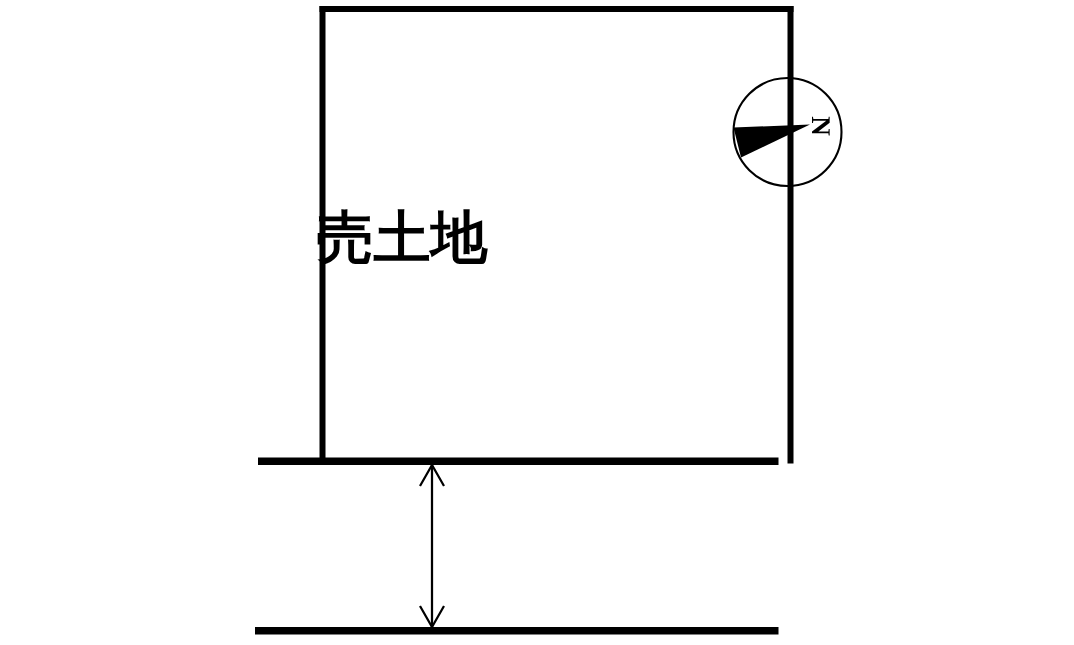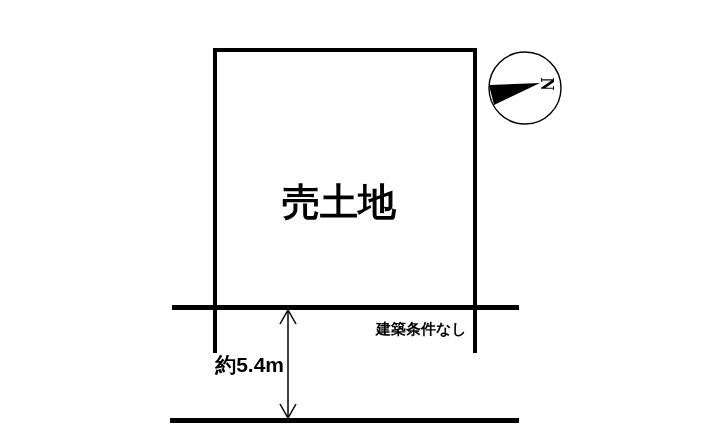--- a/index.html
+++ b/index.html
@@ -14,30 +14,28 @@
     background: #ffffff;
     overflow: hidden;
     font-family: "Liberation Sans", "DejaVu Sans", sans-serif;
     color: #000000;
   }
   
   .plot-rect {
     position: absolute;
     left: 213px;
     top: 4px;
-    width: 264px;
+    width: 316px;
     height: 305px;
     box-sizing: border-box;
     border-top: 4px solid #000;
     border-left: 4px solid #000;
     border-right: 4px solid #000;
     display: flex;
     align-items: center;
-    justify-content: center;
-    margin-top: 44px;
   }
   .plot-label {
     font-size: 38px;
     font-weight: bold;
     letter-spacing: 0px;
     transform: translateX(-6px);
     white-space: nowrap;
   }
   
   .road-line {
@@ -107,19 +105,17 @@
   <div class="road-line road-lower"></div>
 
   <svg class="dim-arrow" viewBox="0 0 36 122">
     <g stroke="#000" stroke-width="1.5" fill="none">
       <line x1="18" y1="7" x2="18" y2="115"></line>
       <polyline points="10,21 18,7 26,21"></polyline>
       <polyline points="10,101 18,115 26,101"></polyline>
     </g>
   </svg>
 
-  <div class="dim-label">約5.4m</div>
 
   <div class="notes">
-    <div>建築条件なし</div>
   </div>
 
 </div>
 
 </body></html>

